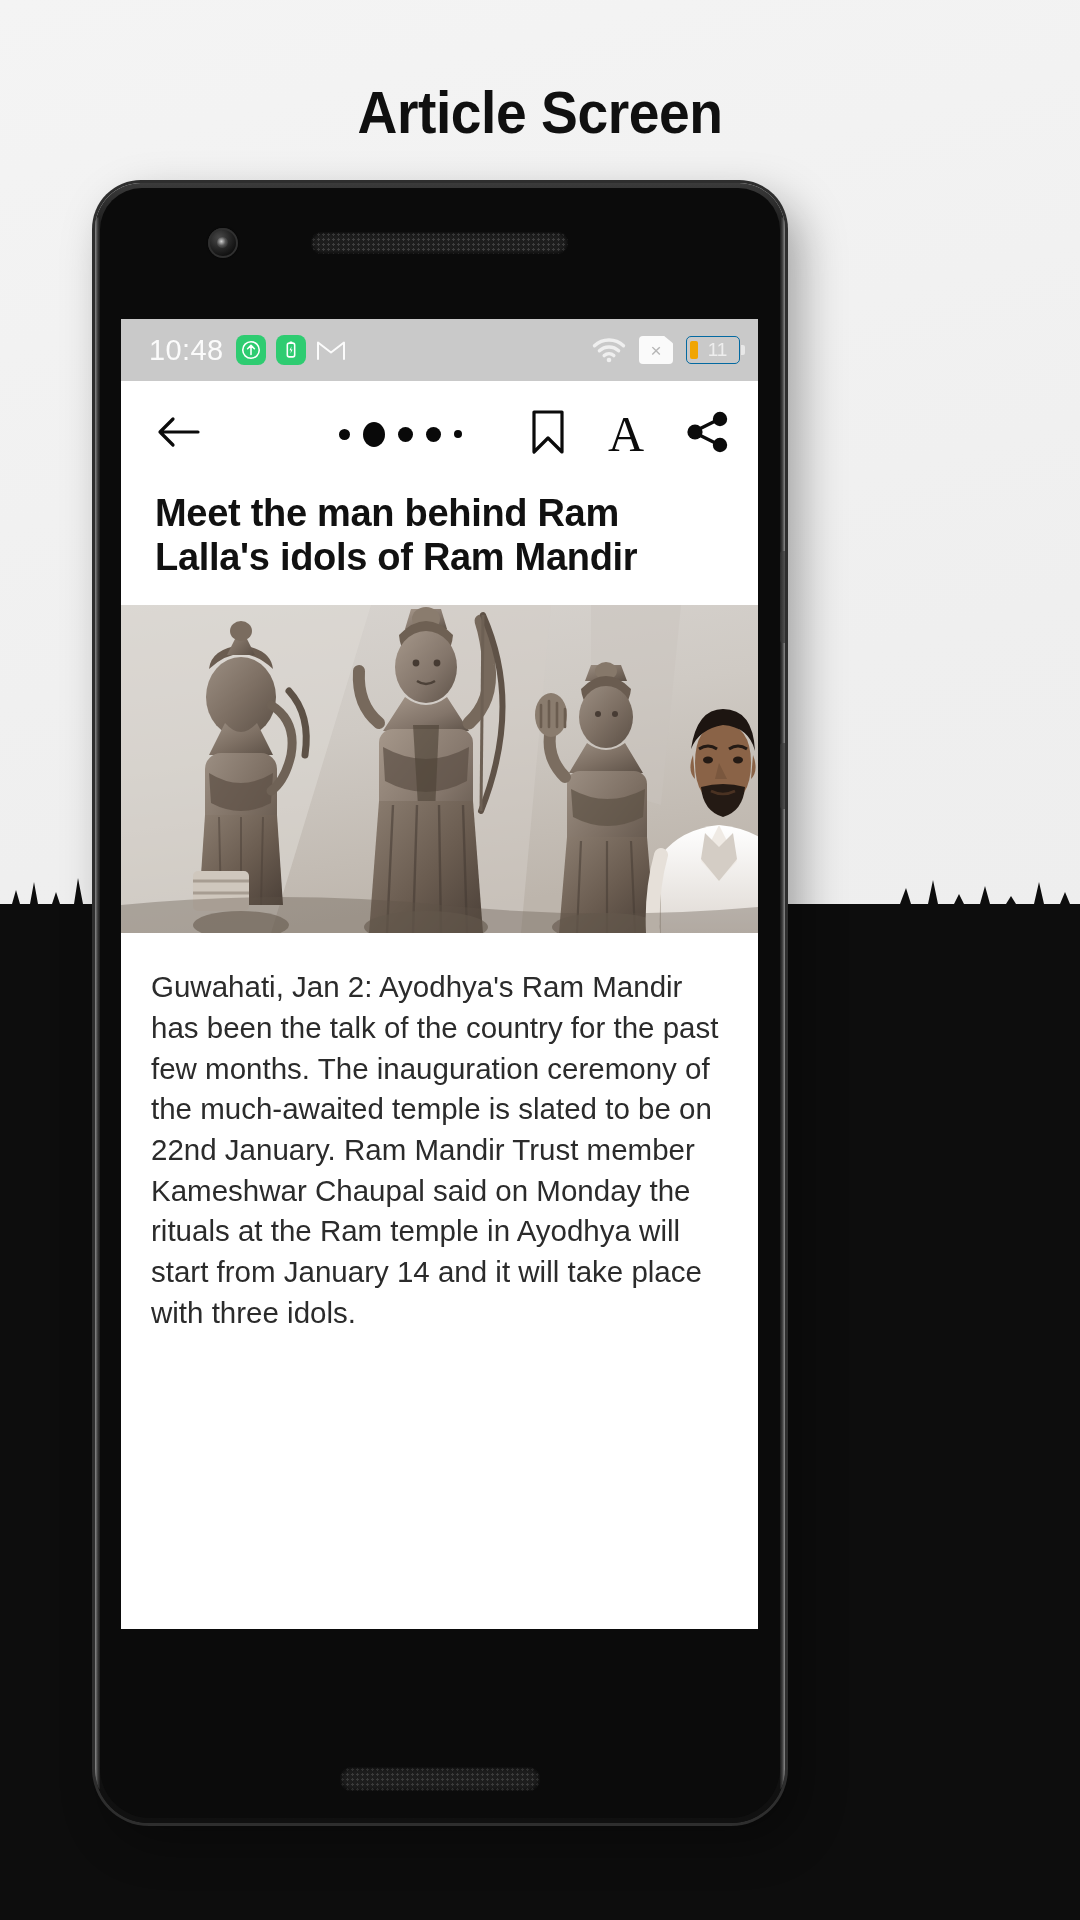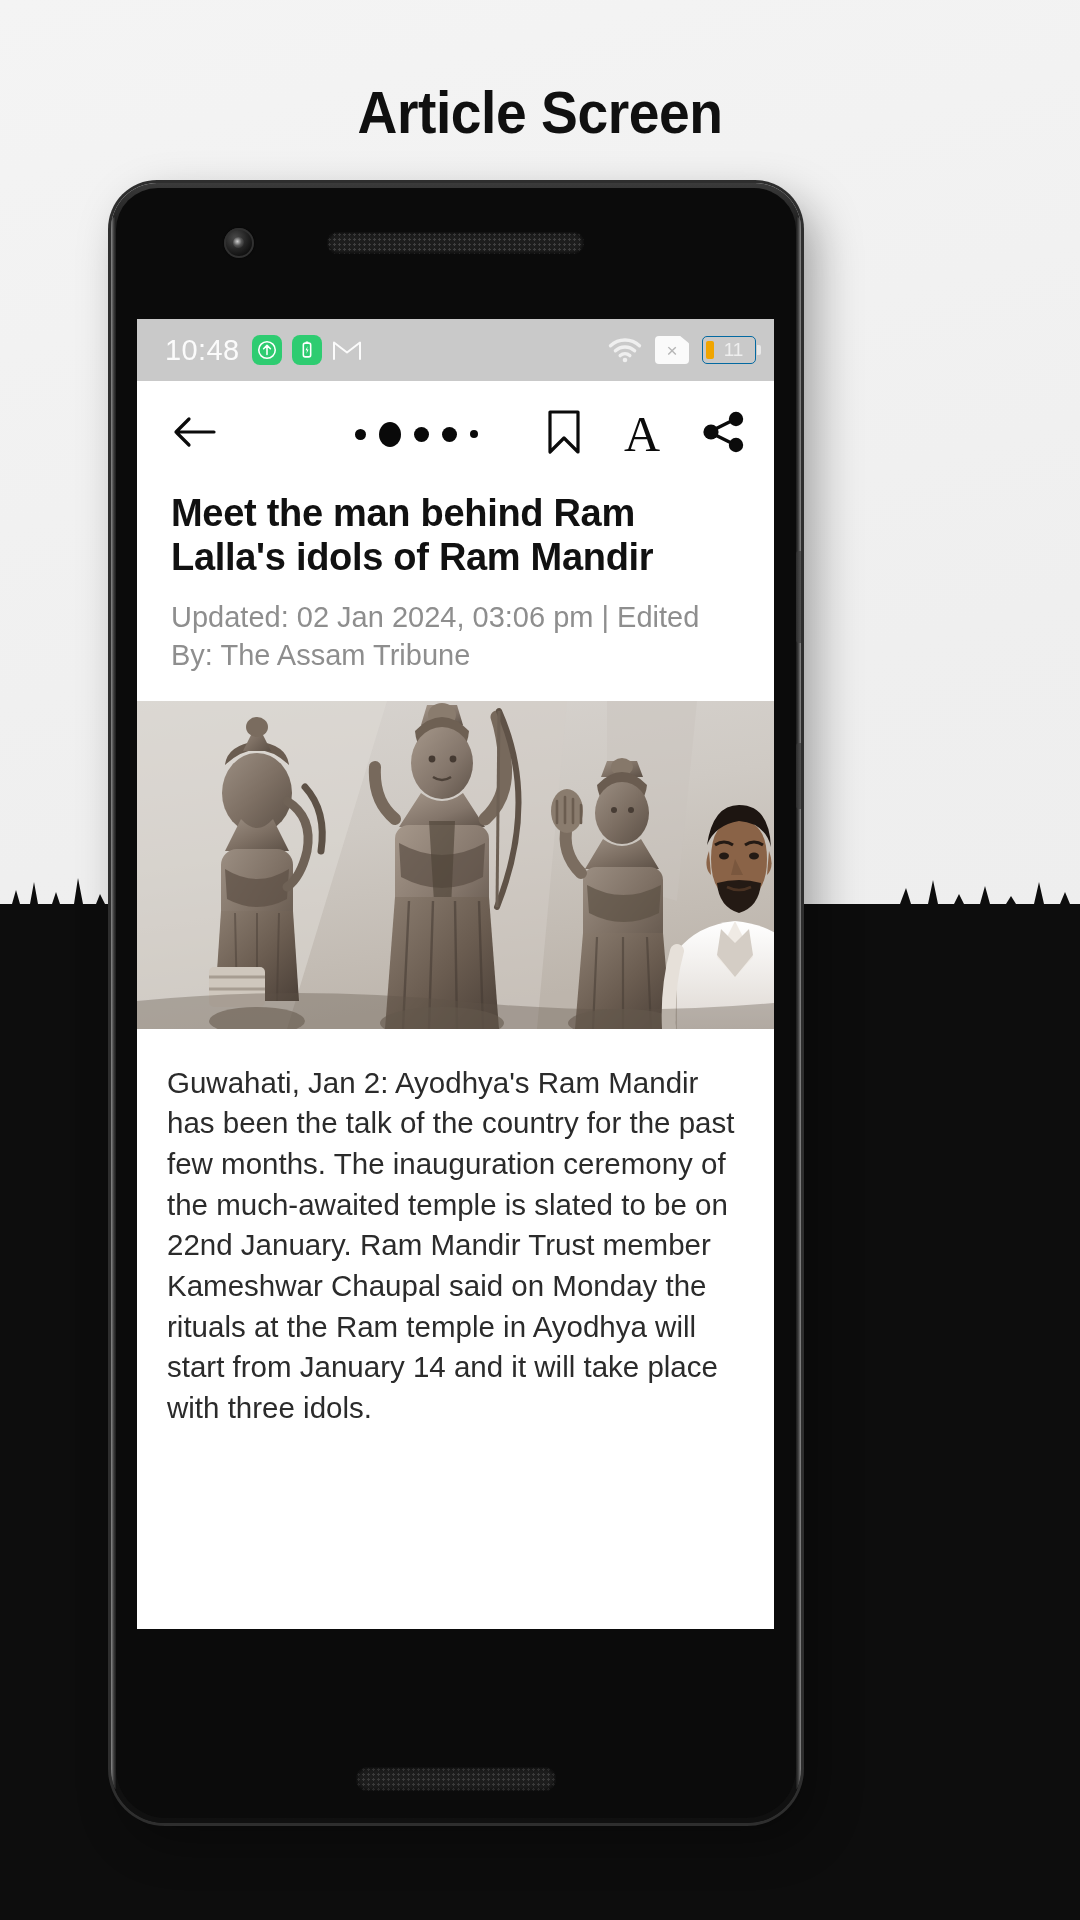--- a/index.html
+++ b/index.html
@@ -55,21 +55,21 @@
     color: #101010;
     letter-spacing: -0.5px;
     font-family: "Liberation Sans Narrow", "Liberation Sans", sans-serif;
     transform: scaleX(0.92);
     z-index: 5;
   }
 
   
   .phone {
     position: absolute;
-    left: 111px;
+    left: 95px;
     top: 183px;
     width: 690px;
     height: 1640px;
     border-radius: 46px 46px 54px 54px;
     background:
       linear-gradient(180deg, #3a3a3a 0%, #1b1b1b 3%, #141414 10%, #101010 100%);
     box-shadow:
       0 0 0 3px #2e2e2e,
       14px 18px 46px rgba(0,0,0,0.35);
     z-index: 4;
@@ -406,21 +406,20 @@
             <circle cx="34" cy="35" r="7.2" fill="#0b0b0b"></circle>
             <circle cx="9" cy="22" r="7.6" fill="#0b0b0b"></circle>
             <path d="M13.8 18.8 L29.4 11 M13.8 25.2 L29.4 33" stroke="#0b0b0b" stroke-width="3.4" stroke-linecap="round"></path>
           </svg>
         </div>
       </div>
     </div>
 
     <div class="article-head">
       <div class="headline">Meet the man behind Ram Lalla's idols of Ram Mandir</div>
-      <div class="meta">Updated: 02 Jan 2024, 03:06 pm | Edited By: The Assam Tribune</div>
     </div>
 
     <div class="hero">
       <svg viewBox="0 0 637 328" preserveAspectRatio="xMidYMid slice">
         <defs>
           <linearGradient id="bgSky" x1="0" y1="0" x2="0.3" y2="1">
             <stop offset="0%" stop-color="#d8d4d0"></stop>
             <stop offset="45%" stop-color="#cfcac4"></stop>
             <stop offset="100%" stop-color="#bdb5ac"></stop>
           </linearGradient>

